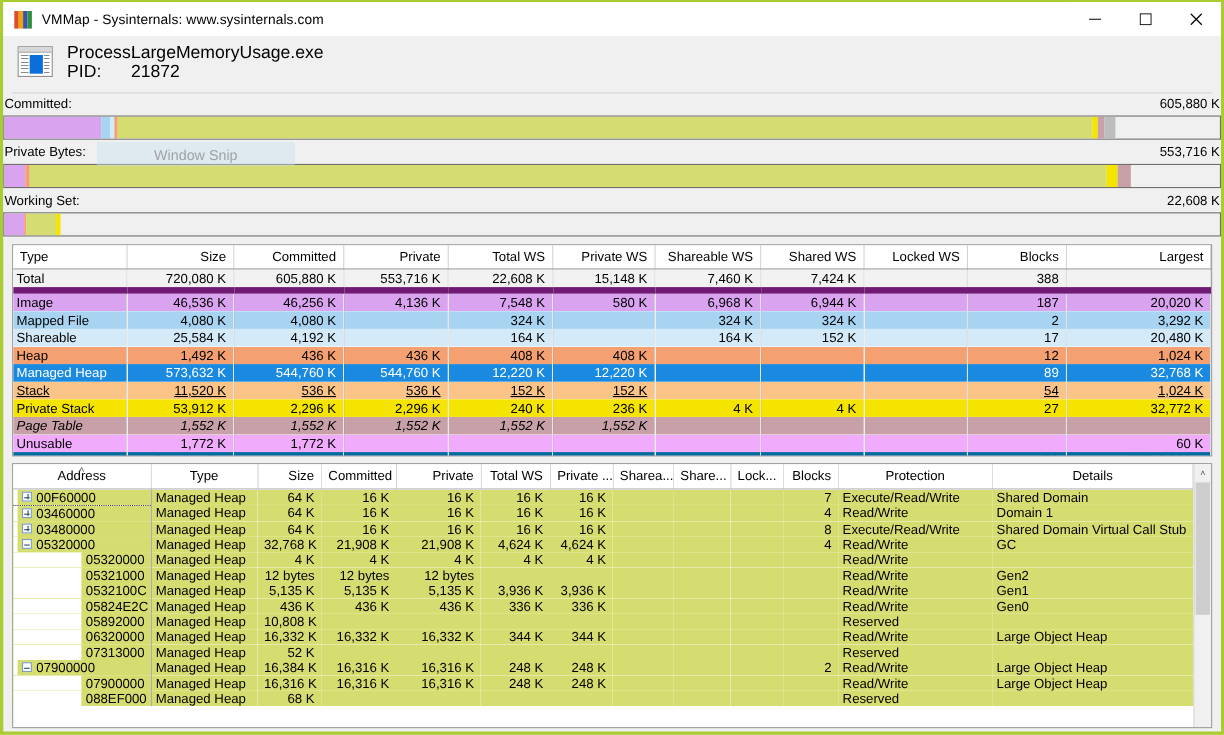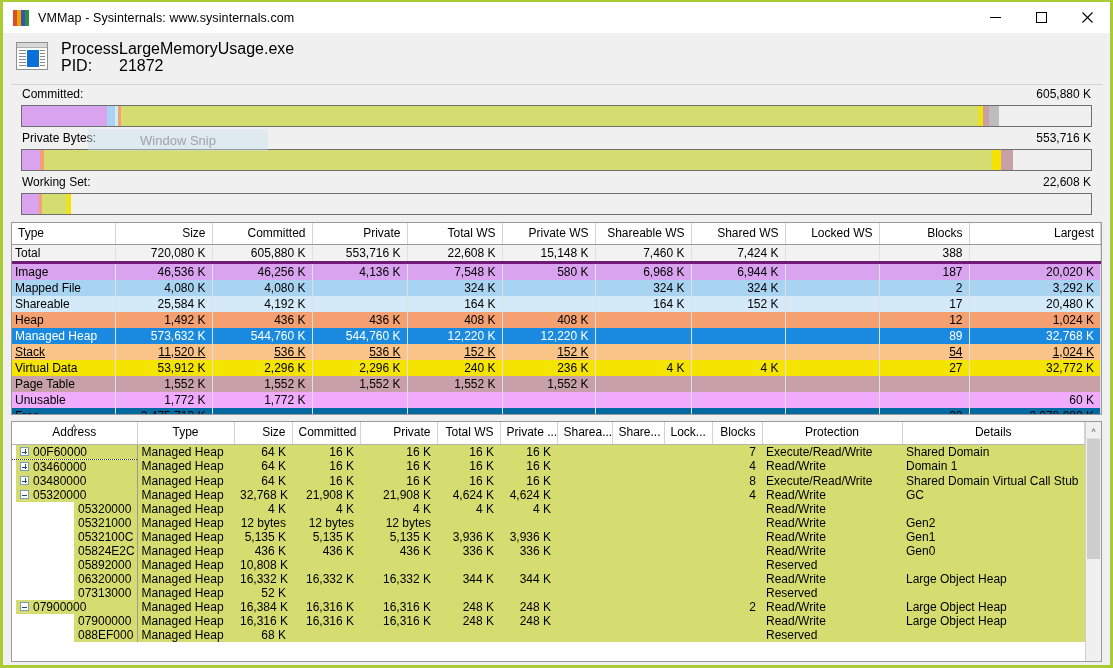--- a/index.html
+++ b/index.html
@@ -116,21 +116,21 @@
   .proc-row { display: flex; font-size: 16px; color: #000; line-height: 17px; }
   .proc-label { width: 58px; }
   .proc-value { }
   .proc-sep {
     position: absolute;
     left: 8px; right: 8px; bottom: 0;
     height: 1px; background: #d4d4d4;
   }
 
   
-  .graphs { flex: none; padding: 0 18px; background: #f0f0f0; }
+  .graphs { flex: none; padding: 0 0; background: #f0f0f0; }
   .graph-section { margin-bottom: 2px; }
   .graph-head {
     display: flex; justify-content: space-between;
     font-size: 12px; color: #000; line-height: 17px;
     padding: 1px 1px 2px 1px;
   }
   .bar-outer {
     height: 22px;
     border: 1px solid #6f6f6f;
     background: #f0f0f0;
@@ -175,21 +175,21 @@
     font-size: 12px;
     color: #000;
     text-align: right;
     padding: 0 6px 0 6px;
     white-space: nowrap;
     overflow: hidden;
     line-height: 16px;
     border-right: 1px solid rgba(0,0,0,0.12);
   }
   table.grid td.left { text-align: left; padding-left: 3px; }
-  table.grid tr.total td { border-bottom: 3px solid #701a75; background: #f2f2f2; }
+  table.grid tr.total td { border-bottom: 6px solid #701a75; background: #f2f2f2; }
   table.grid tr.sel td { color: #ffffff; }
 
   
   .detail {
     flex: 1;
     margin: 6px 8px 3px 8px;
     border: 1px solid #9a9a9a;
     background: #ffffff;
     overflow: hidden;
     position: relative;
@@ -523,33 +523,33 @@
             <td>536 K</td>
             <td>152 K</td>
             <td>152 K</td>
             <td></td>
             <td></td>
             <td></td>
             <td>54</td>
             <td>1,024 K</td>
           </tr>
           <tr class="" style="background: rgb(244, 228, 0); color: rgb(0, 0, 0);">
-            <td class="left">Virtual Data</td>
+            <td class="left">Private Stack</td>
             <td>53,912 K</td>
             <td>2,296 K</td>
             <td>2,296 K</td>
             <td>240 K</td>
             <td>236 K</td>
             <td>4 K</td>
             <td>4 K</td>
             <td></td>
             <td>27</td>
             <td>32,772 K</td>
           </tr>
-          <tr class="" style="background: rgb(200, 160, 168); color: rgb(0, 0, 0);">
+          <tr class="" style="background: rgb(200, 160, 168); color: rgb(0, 0, 0); font-style: italic;">
             <td class="left">Page Table</td>
             <td>1,552 K</td>
             <td>1,552 K</td>
             <td>1,552 K</td>
             <td>1,552 K</td>
             <td>1,552 K</td>
             <td></td>
             <td></td>
             <td></td>
             <td></td>

